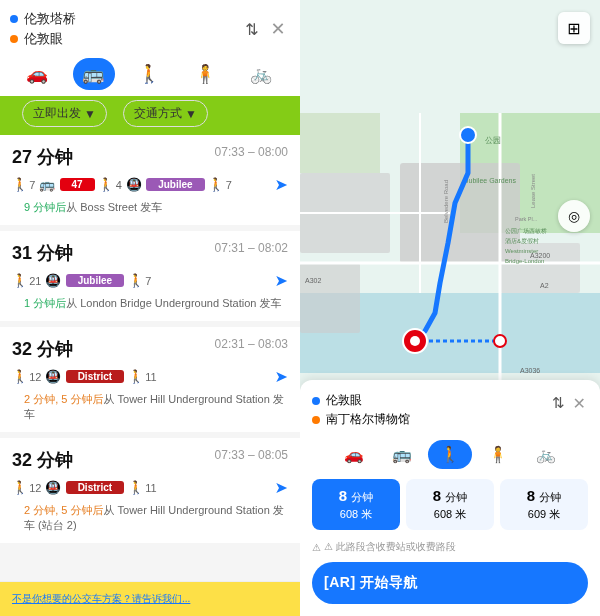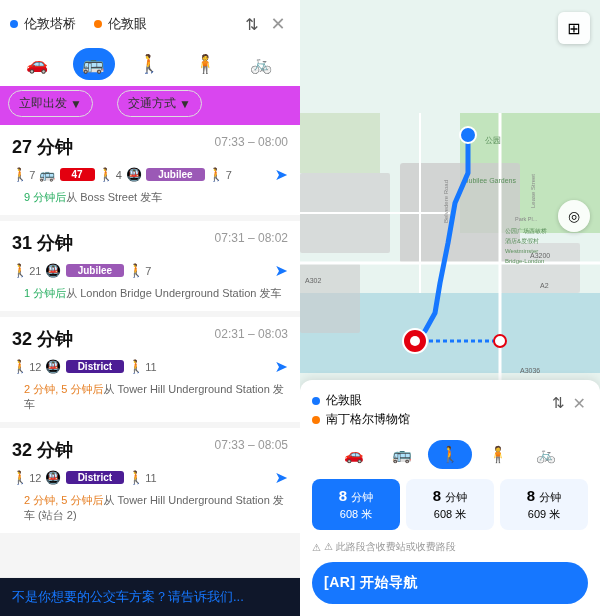--- a/index.html
+++ b/index.html
@@ -30,22 +30,22 @@
 
     .search-row {
       display: flex;
       align-items: center;
       justify-content: space-between;
       margin-bottom: 4px;
     }
 
     .search-locations {
       display: flex;
-      flex-direction: row;
-      gap: 18px;
+      flex-direction: column;
+      gap: 2px;
       flex: 1;
     }
 
     .loc-item {
       display: flex;
       align-items: center;
       gap: 6px;
       font-size: 13px;
     }
 
@@ -108,23 +108,23 @@
       color: #fff;
     }
 
     .mode-tab:not(.active) {
       color: #555;
     }
 
     
     .filter-row {
       display: flex;
-      gap: 24px;
-      padding: 4px 10px 8px 8px;
-      background: #d946ef;
+      gap: 16px;
+      padding: 4px 10px 8px 22px;
+      background: #84cc16;
     }
 
     .filter-btn {
       padding: 4px 10px;
       border: 1px solid #ddd;
       border-radius: 14px;
       font-size: 12px;
       color: #333;
       cursor: pointer;
       display: flex;
@@ -188,21 +188,21 @@
     .badge {
       padding: 1px 12px;
       border-radius: 3px;
       font-size: 10px;
       font-weight: 700;
       color: #fff;
     }
 
     .badge-red { background: #e3000f; }
     .badge-purple { background: #9b59b6; }
-    .badge-green { background: #4c1d95; }
+    .badge-green { background: #b91c1c; }
 
     .route-info {
       font-size: 11px;
       color: #666;
       margin-left: 12px;
     }
 
     .route-info .highlight-green {
       color: #27ae60;
       font-weight: 500;
@@ -213,24 +213,25 @@
     }
 
     .nav-icon {
       color: #1677ff;
       font-size: 16px;
     }
 
     
     .bottom-hint {
       padding: 10px 12px;
-      background: #0f172a;
+      background: #fde047;
       border-top: 1px solid #eee;
-      font-size: 13px;
+      font-size: 10px;
       color: #1677ff;
+      text-decoration: underline;
     }
 
     
     .right-panel {
       width: 300px;
       height: 616px;
       position: relative;
       overflow: hidden;
       flex-shrink: 0;
     }

